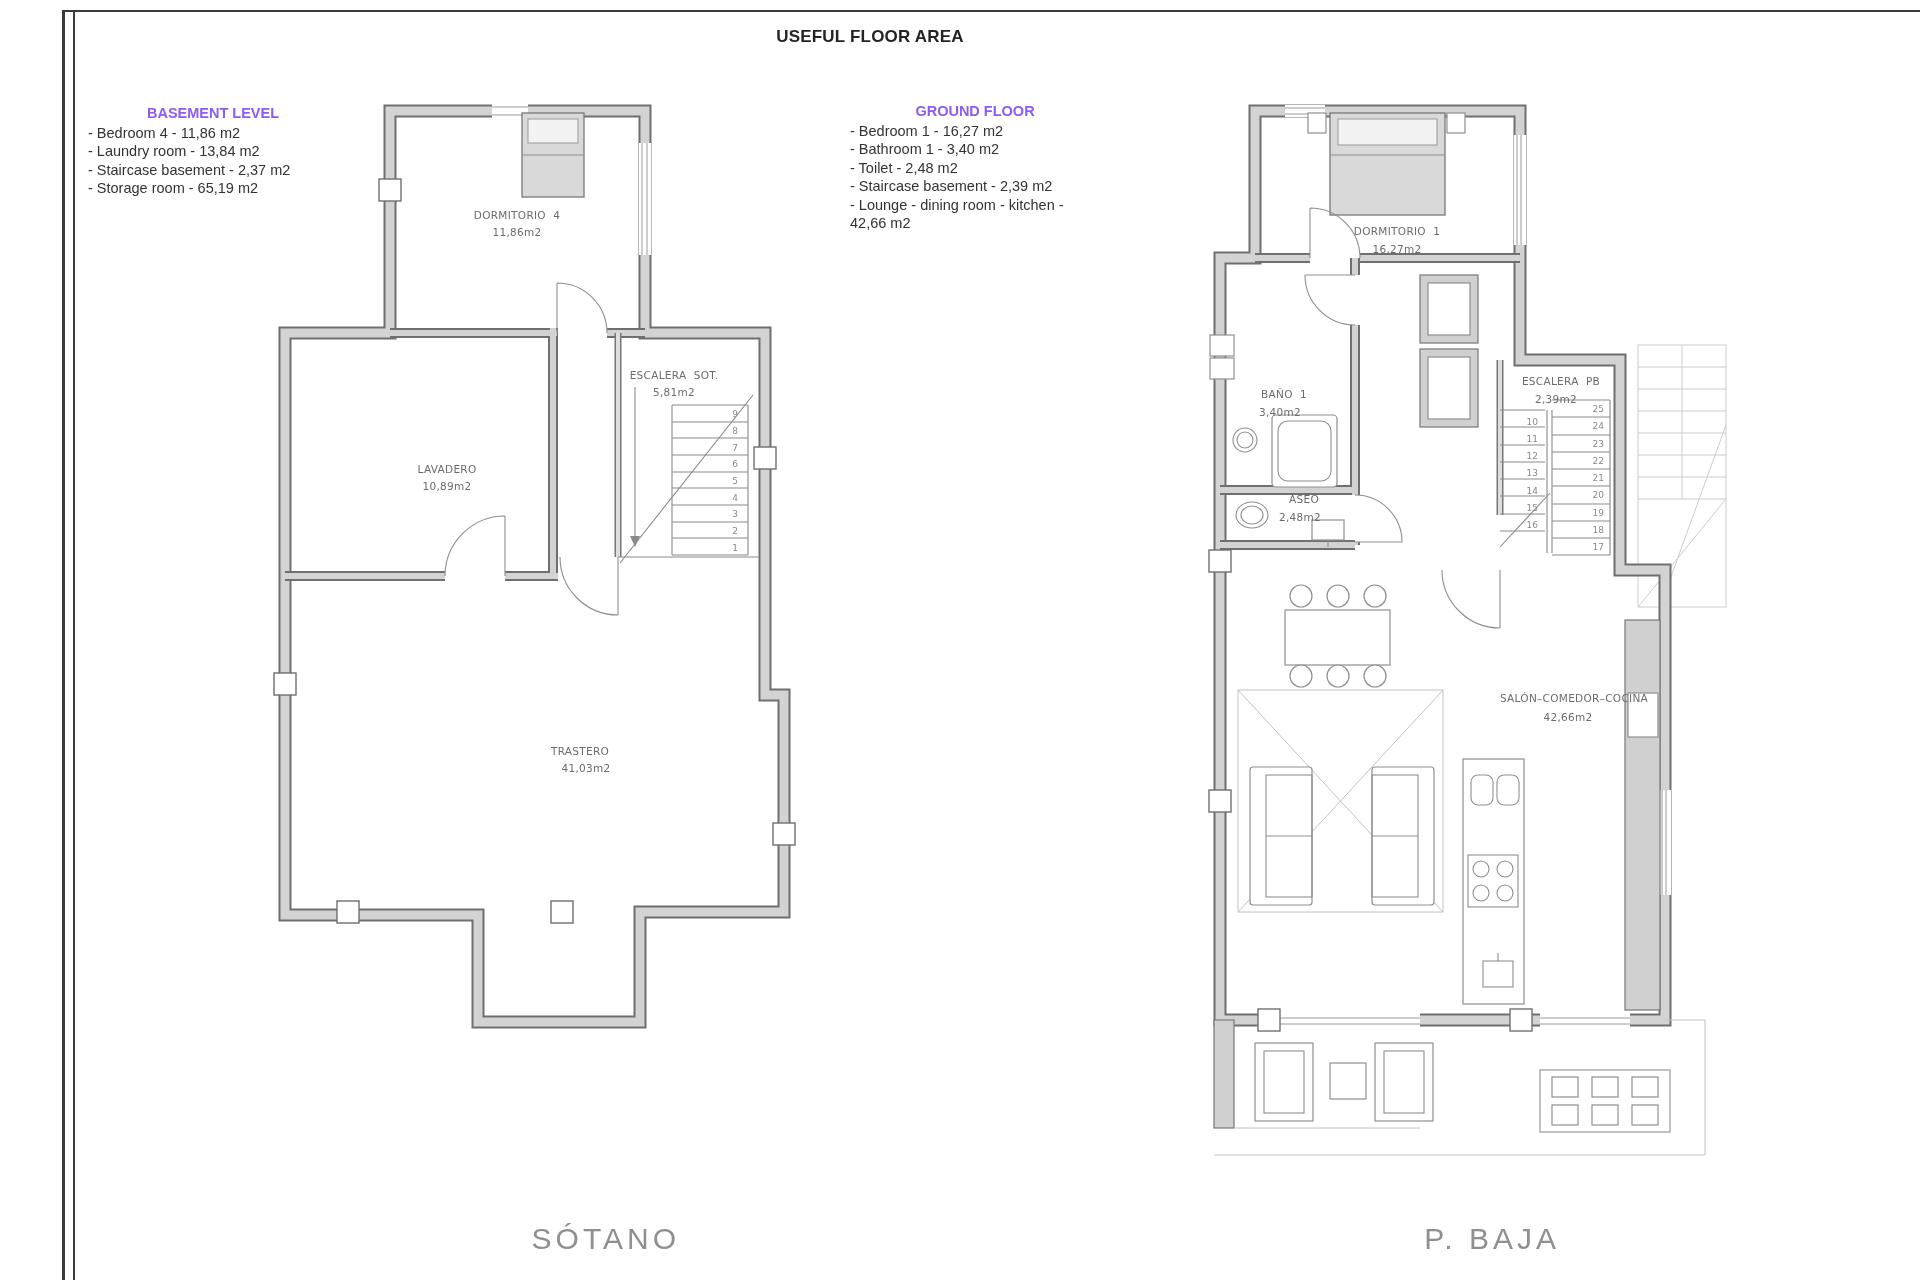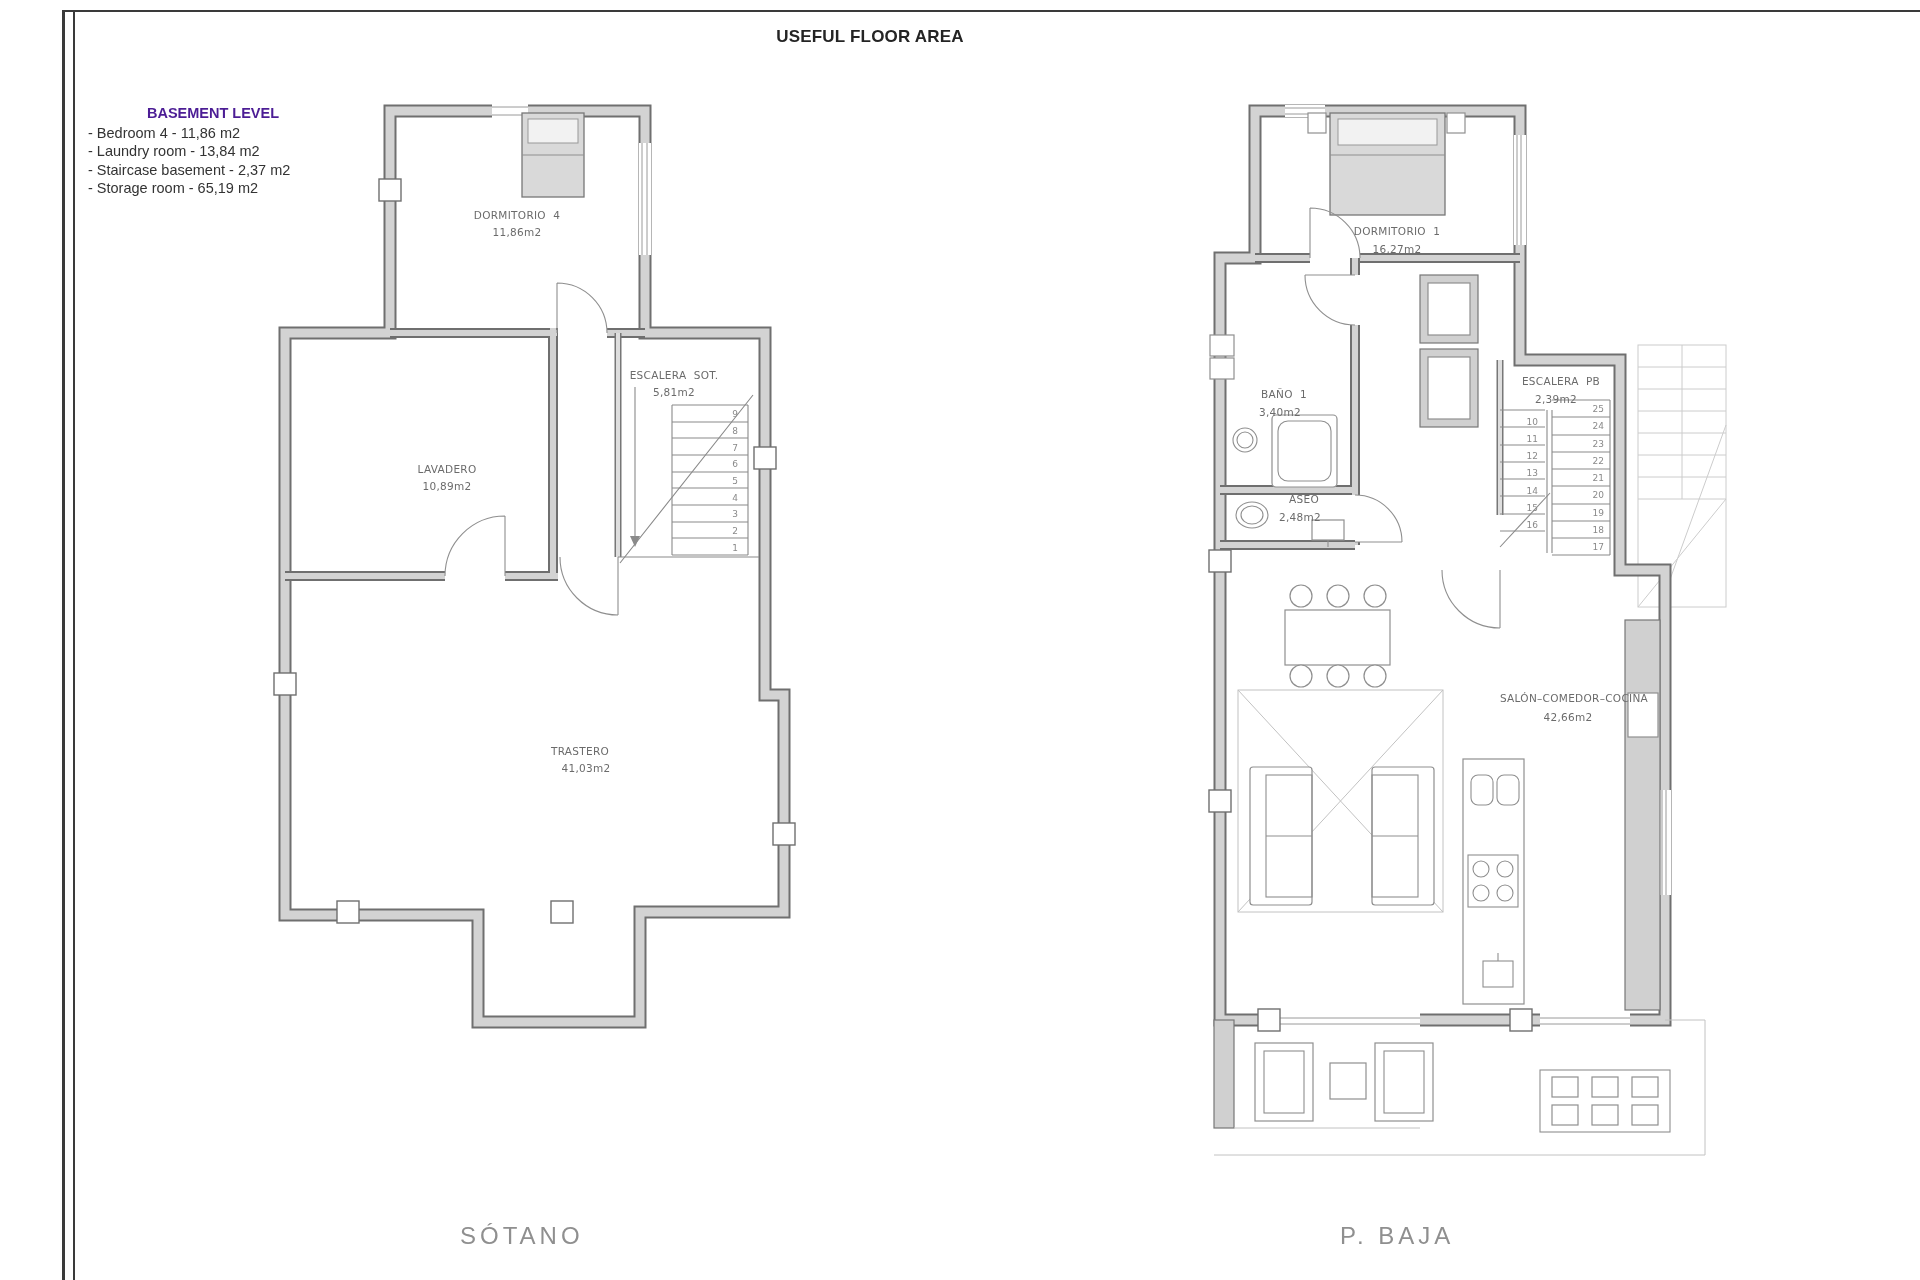--- a/index.html
+++ b/index.html
@@ -2,22 +2,22 @@
 <html><head>
 <meta charset="utf-8">
 <style>
   html,body{margin:0;padding:0;background:#ffffff;}
   #sheet{position:relative;width:1920px;height:1280px;background:#fff;overflow:hidden;
          font-family:"Liberation Sans",sans-serif;}
   .frame-line{position:absolute;background:#3a3a3a;}
   .title{position:absolute;left:740px;top:27px;width:260px;text-align:center;
          font-size:17px;font-weight:bold;color:#242424;letter-spacing:.2px;}
   .legend{position:absolute;font-size:14.5px;color:#333;line-height:18.5px;}
-  .legend .hd{font-weight:bold;text-align:center;margin-bottom:1px;color:#4c1d95;}
-  .plan-name{position:absolute;text-align:left;font-size:24px;color:#8f8f8f;
+  .legend .hd{font-weight:bold;text-align:center;margin-bottom:1px;color:#8b5cf6;}
+  .plan-name{position:absolute;text-align:right;font-size:30px;color:#8f8f8f;
              letter-spacing:4px;font-weight:400;}
   svg{position:absolute;overflow:visible;}
   svg text{font-family:"DejaVu Sans",sans-serif;font-size:10.5px;fill:#6b6b6b;
            letter-spacing:.3px;text-anchor:middle;white-space:pre;}
   svg text.stair-n{font-size:9px;fill:#8a8a8a;text-anchor:end;letter-spacing:0;}
   .wall-o{fill:none;stroke:#6f6f6f;stroke-width:13;stroke-linejoin:miter;}
   .wall-i{fill:none;stroke:#d3d3d3;stroke-width:9;stroke-linejoin:miter;}
   .iwall-o{fill:none;stroke:#6f6f6f;stroke-width:10;}
   .iwall-i{fill:none;stroke:#d3d3d3;stroke-width:6;}
   .mwall-o{fill:none;stroke:#777;stroke-width:7;}
@@ -47,20 +47,28 @@
   <div class="title">USEFUL FLOOR AREA</div>
 
   <div class="legend" style="left:88px;top:104px;width:250px;">
     <div class="hd">BASEMENT LEVEL</div>
     <div>- Bedroom 4 - 11,86 m2</div>
     <div>- Laundry room - 13,84 m2</div>
     <div>- Staircase basement - 2,37 m2</div>
     <div>- Storage room - 65,19 m2</div>
   </div>
 
+  <div class="legend" style="left:850px;top:102px;width:250px;">
+    <div class="hd">GROUND FLOOR</div>
+    <div>- Bedroom 1 - 16,27 m2</div>
+    <div>- Bathroom 1 - 3,40 m2</div>
+    <div>- Toilet - 2,48 m2</div>
+    <div>- Staircase basement - 2,39 m2</div>
+    <div>- Lounge - dining room - kitchen - 42,66 m2</div>
+  </div>
 
   <svg style="left:270px;top:95px;" width="530" height="950" viewBox="0 0 530 950">
 
     <g>
       <path class="wall-o" d="M120,16 H375 V238 H495 V600 H514 V817 H370 V927 H208 V820 H15 V238 H120 Z"></path>
       <path class="wall-i" d="M120,16 H375 V238 H495 V600 H514 V817 H370 V927 H208 V820 H15 V238 H120 Z"></path>
     </g>
 
     <g>
       <path class="iwall-o" d="M120,238 H287 M337,238 H375 M283,233 V481 M15,481 H175 M235,481 H288"></path>

